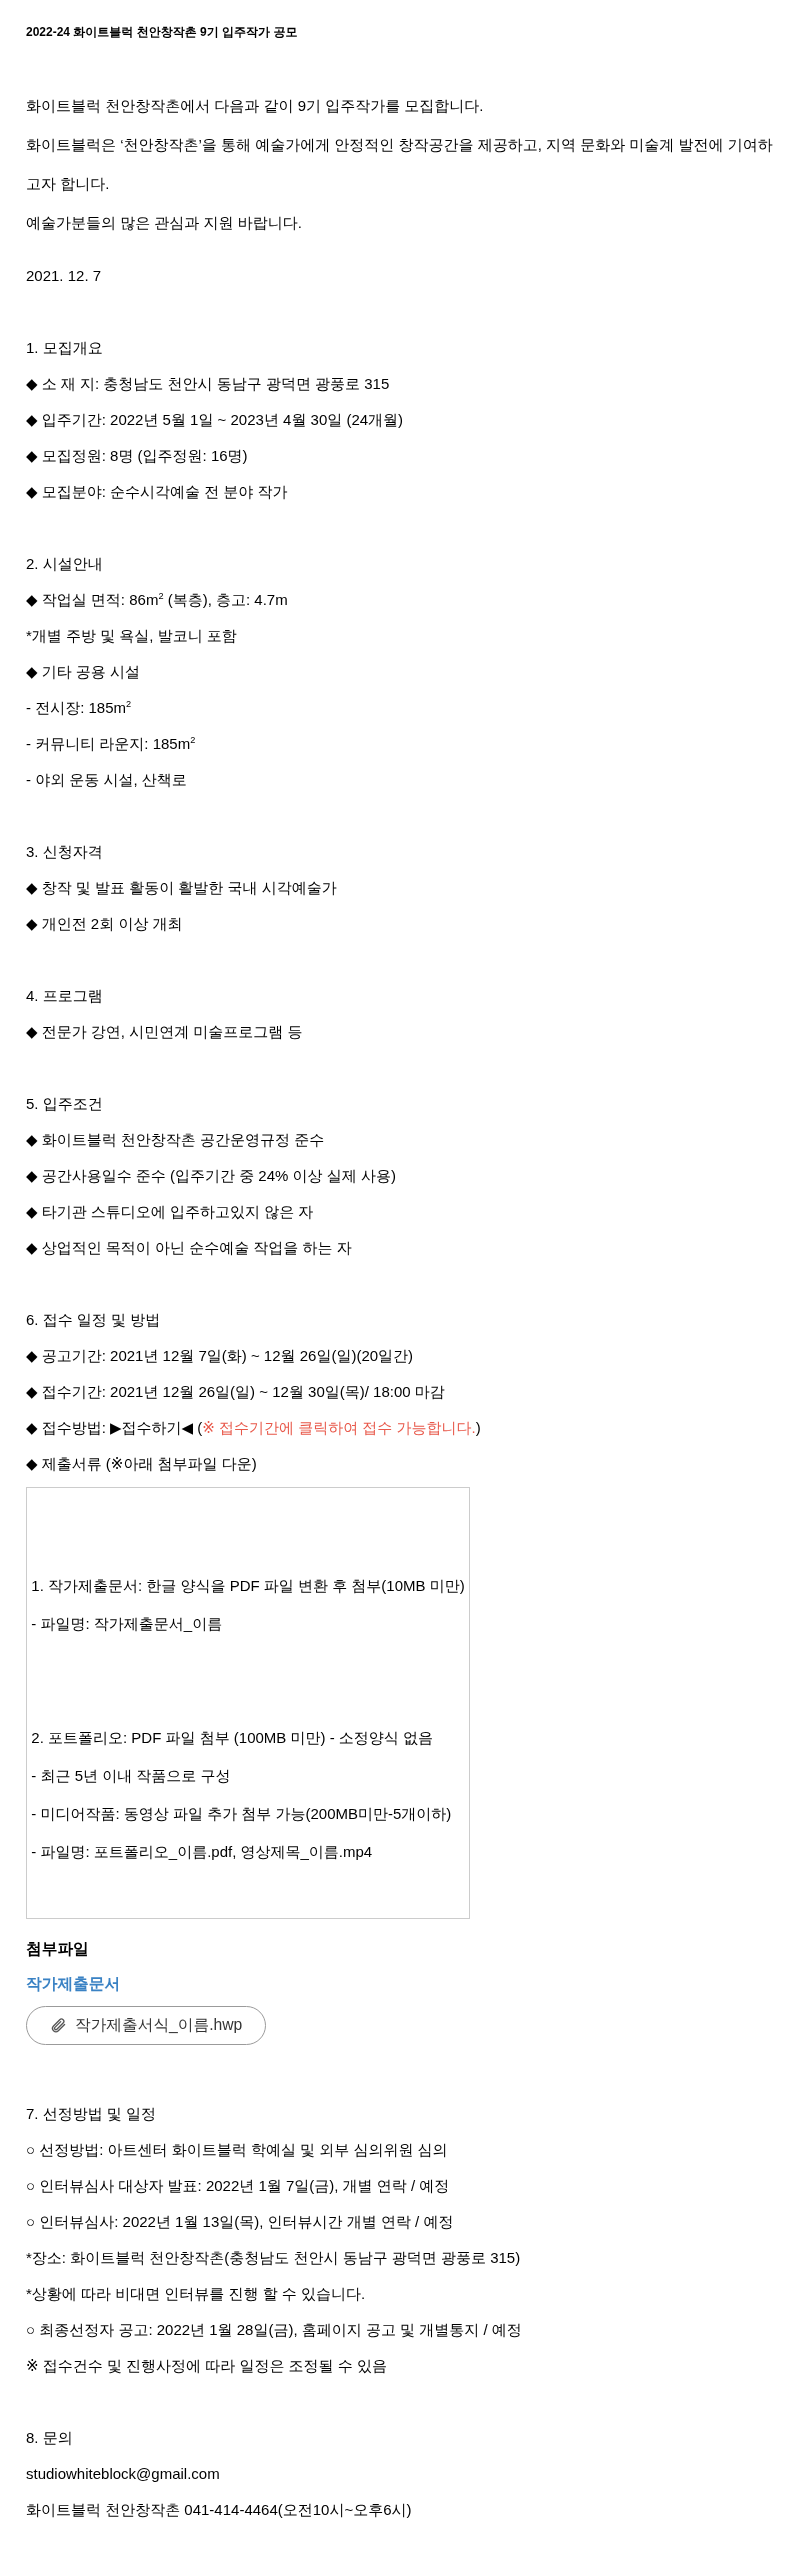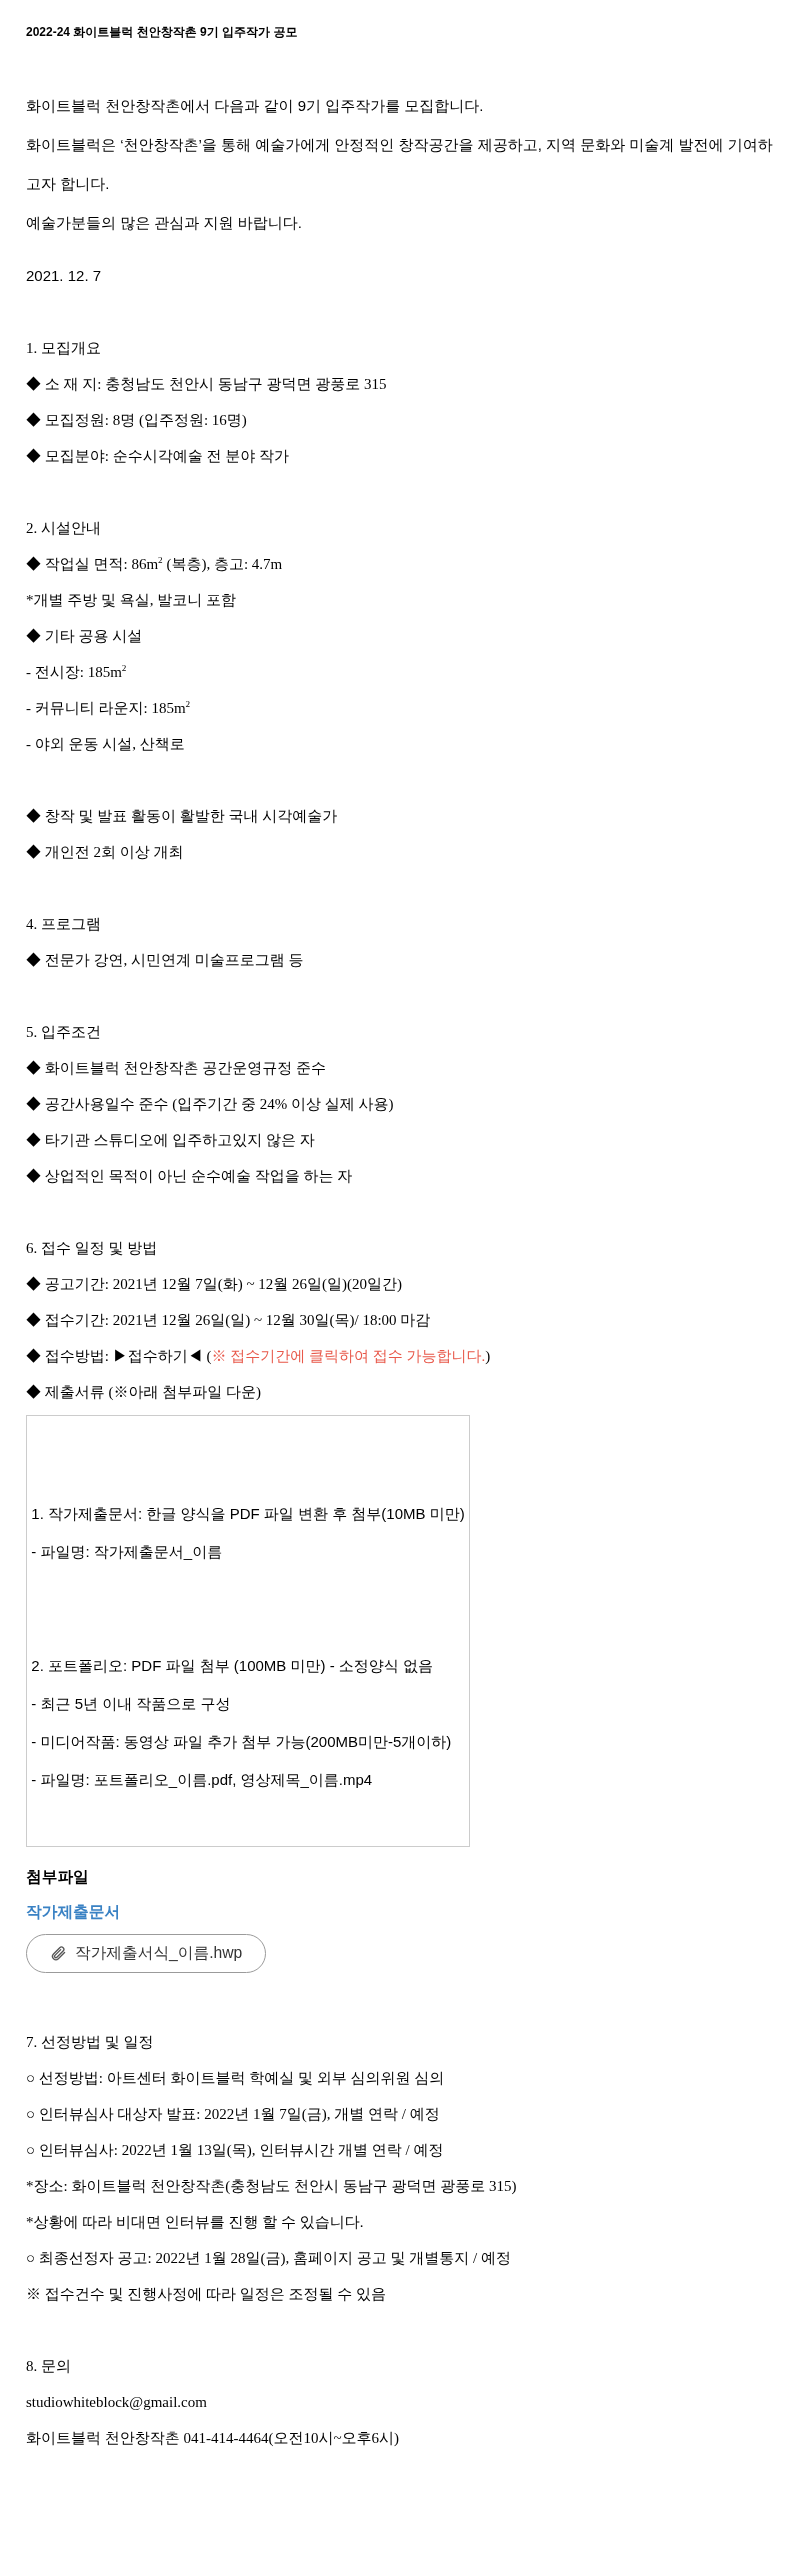--- a/index.html
+++ b/index.html
@@ -6,21 +6,21 @@
   body{
     width:806px;height:2576px;background:#ffffff;overflow:hidden;
     font-family:"Liberation Sans","DejaVu Sans",sans-serif;color:#000;
   }
   #doc{padding:14px 26px 0 26px;box-sizing:border-box;}
   .title{font-size:12px;font-weight:700;line-height:36px;white-space:nowrap;}
   .gap{height:36px;}
   .line{font-size:15px;line-height:36px;white-space:nowrap;}
   .intro .line{line-height:39px;}
   .date{margin-top:16.3px;}
-  .section{margin-top:36px;font-family:Liberation Serif, serif;}
+  .section{margin-top:36px;}
   sup{font-size:9.2px;vertical-align:super;line-height:0;}
   .apply-link{color:#000;cursor:pointer;}
   .box{
     margin-top:4.3px;width:444px;height:432px;box-sizing:border-box;
     border:0.5px solid #ccc;padding:3.3px 4.3px;overflow:hidden;
   }
   .box .line{line-height:38px;}
   .box .blank{height:38px;}
   .attach-heading{margin-top:12px;font-size:15.7px;font-weight:700;line-height:35px;}
   .attach-doc{display:block;font-size:15.7px;font-weight:700;line-height:35px;text-decoration:none;cursor:pointer;}
@@ -42,33 +42,35 @@
       <div class="line">화이트블럭 천안창작촌에서 다음과 같이 9기 입주작가를 모집합니다.</div>
       <div class="line">화이트블럭은 ‘천안창작촌’을 통해 예술가에게 안정적인 창작공간을 제공하고, 지역 문화와 미술계 발전에 기여하</div>
       <div class="line">고자 합니다.</div>
       <div class="line">예술가분들의 많은 관심과 지원 바랍니다.</div>
     </div>
   <div class="line date">2021. 12. 7</div>
   <div id="sections">
       <div class="section">
         <div class="line">1. 모집개요</div>
         <div class="line">◆ 소 재 지: 충청남도 천안시 동남구 광덕면 광풍로 315</div>
+        <div class="line">◆ 입주기간: 2022년 5월 1일 ~ 2023년 4월 30일 (24개월)</div>
         <div class="line">◆ 모집정원: 8명 (입주정원: 16명)</div>
         <div class="line">◆ 모집분야: 순수시각예술 전 분야 작가</div>
       </div>
       <div class="section">
         <div class="line">2. 시설안내</div>
         <div class="line"><span>◆ 작업실 면적: 86m</span><sup>2</sup><span> (복층), 층고: 4.7m</span></div>
         <div class="line">*개별 주방 및 욕실, 발코니 포함</div>
         <div class="line">◆ 기타 공용 시설</div>
         <div class="line"><span>- 전시장: 185m</span><sup>2</sup></div>
         <div class="line"><span>- 커뮤니티 라운지: 185m</span><sup>2</sup></div>
         <div class="line">- 야외 운동 시설, 산책로</div>
       </div>
       <div class="section">
+        <div class="line">3. 신청자격</div>
         <div class="line">◆ 창작 및 발표 활동이 활발한 국내 시각예술가</div>
         <div class="line">◆ 개인전 2회 이상 개최</div>
       </div>
       <div class="section">
         <div class="line">4. 프로그램</div>
         <div class="line">◆ 전문가 강연, 시민연계 미술프로그램 등</div>
       </div>
       <div class="section">
         <div class="line">5. 입주조건</div>
         <div class="line">◆ 화이트블럭 천안창작촌 공간운영규정 준수</div>

